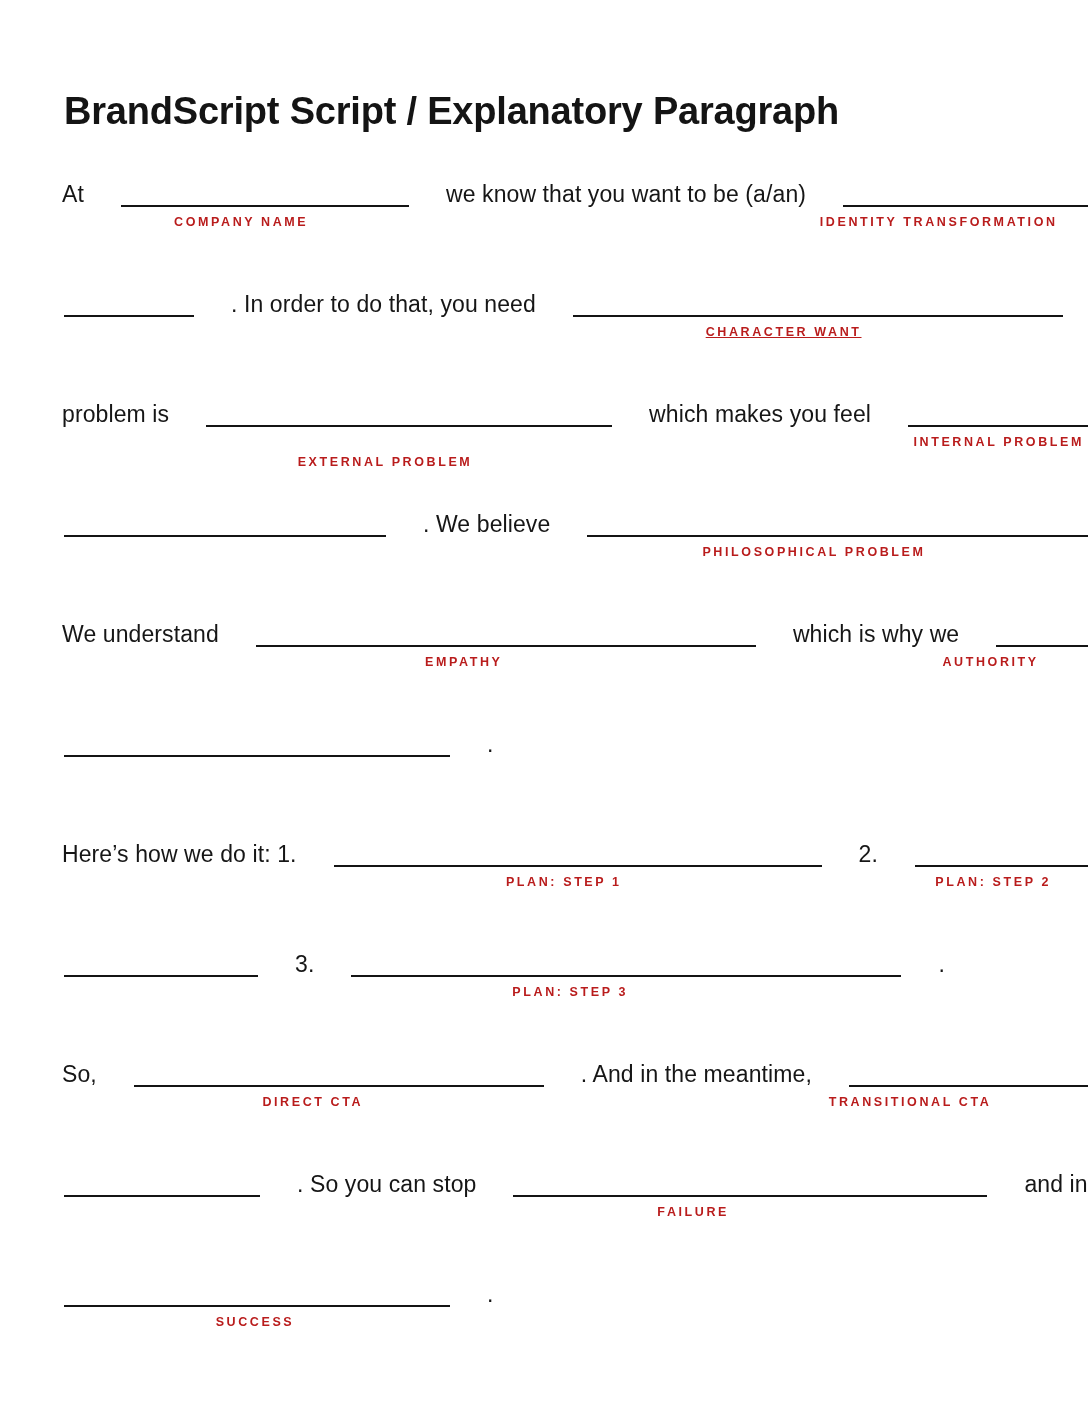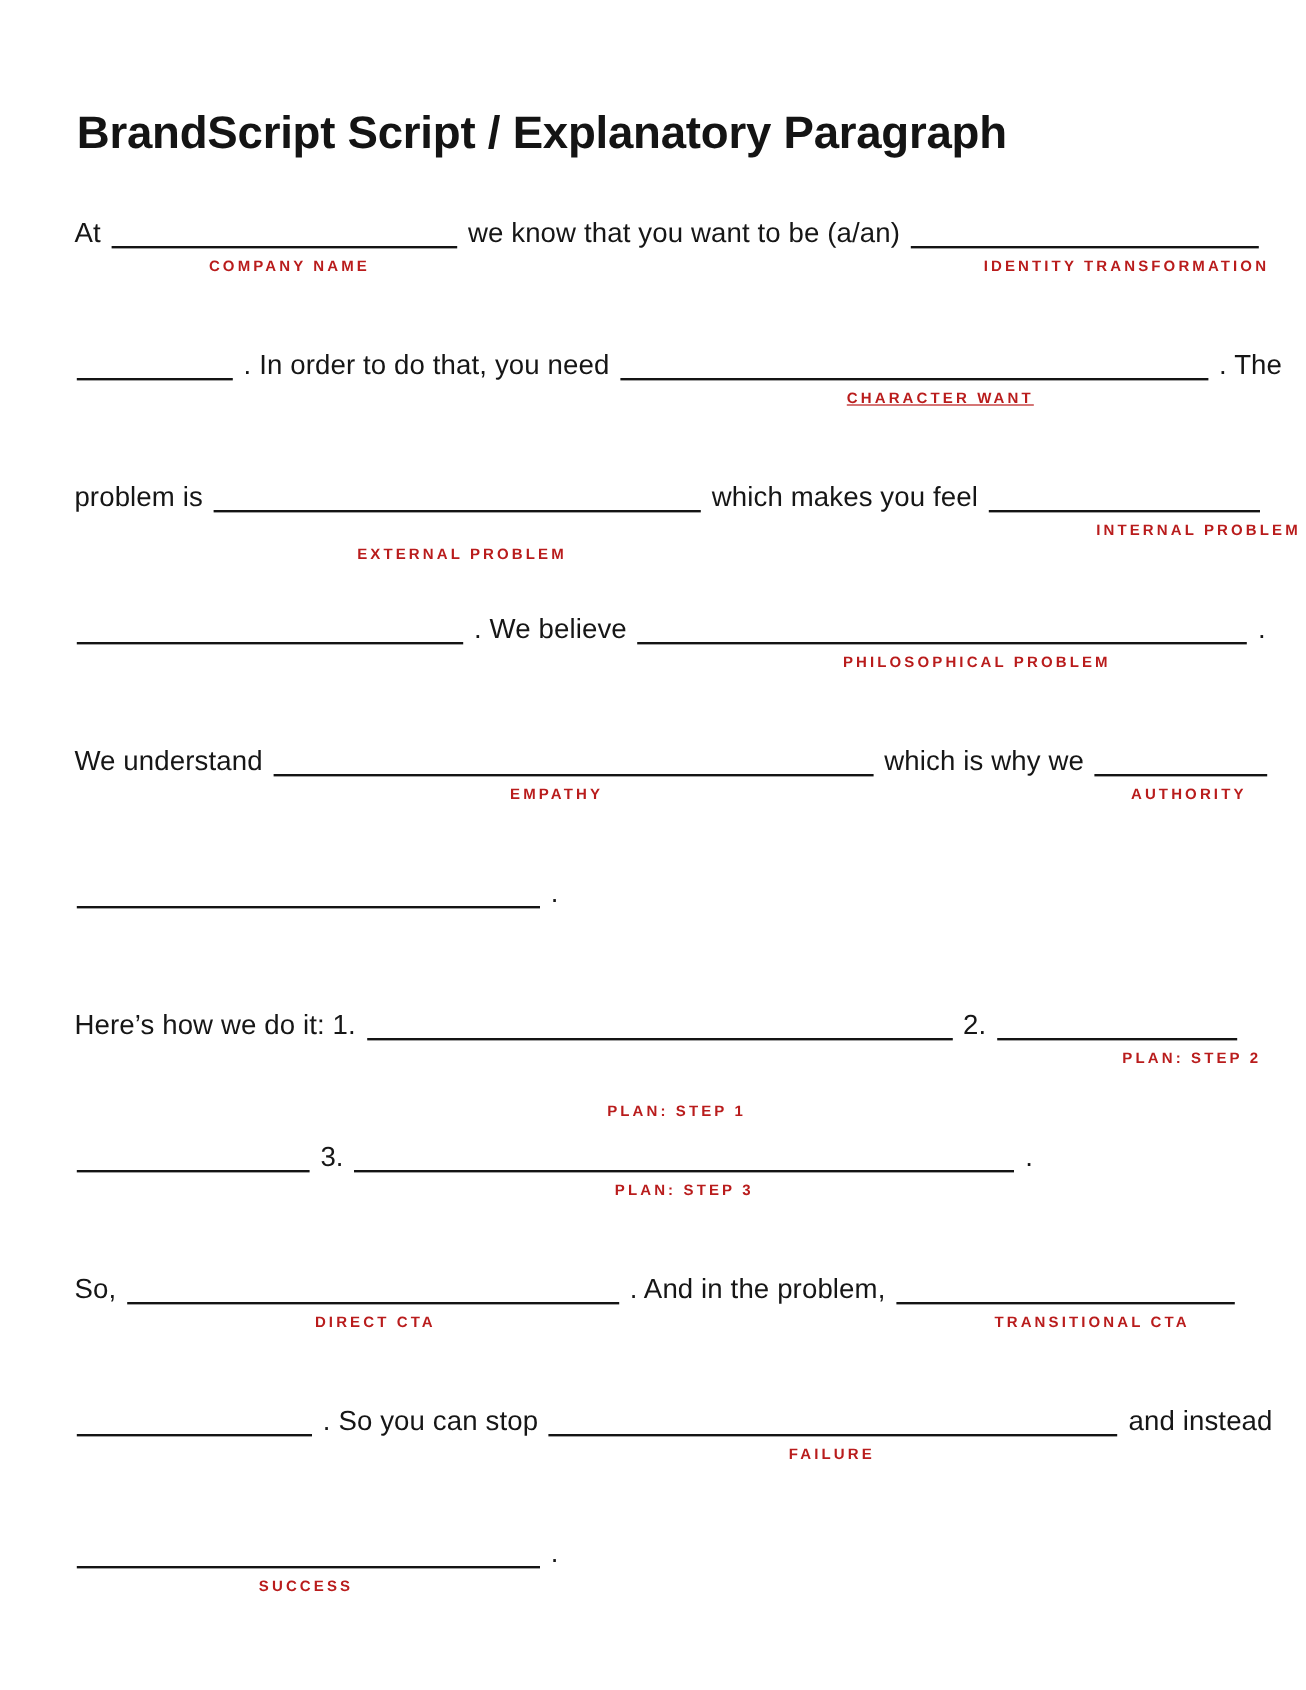--- a/index.html
+++ b/index.html
@@ -47,20 +47,21 @@
   .script-line {
     position: relative;
     height: 110px;
   }
 
   .line-run {
     display: flex;
     align-items: flex-end;
     white-space: nowrap;
     height: 34px;
+    gap: 28px;
   }
 
   .word {
     font-size: 23px;
     line-height: 26px;
     color: #161616;
     letter-spacing: 0.1px;
     padding-bottom: 2px;
     flex: 0 0 auto;
   }
@@ -170,40 +171,40 @@
         <div class="caption-row"></div>
       </div>
       <div class="script-line">
         <div class="line-run">
           <span class="word sp-right">Here’s how we do it: 1.</span>
           <span class="blank" style="width: 488px;"></span>
           <span class="word sp-left sp-right">2.</span>
           <span class="blank" style="width: 200px;"></span>
         </div>
         <div class="caption-row">
-          <span class="caption center" style="left: 501.8px; margin-top: 44px;">PLAN: STEP 1</span>
+          <span class="caption center" style="left: 501.8px;">PLAN: STEP 1</span>
           <span class="caption right" style="left: 989px;">PLAN: STEP 2</span>
         </div>
       </div>
       <div class="script-line">
         <div class="line-run">
           <span class="blank" style="width: 194px;"></span>
           <span class="word sp-left sp-right">3.</span>
           <span class="blank" style="width: 550px;"></span>
           <span class="word sp-left">.</span>
         </div>
         <div class="caption-row">
           <span class="caption center" style="left: 508.2px;">PLAN: STEP 3</span>
         </div>
       </div>
       <div class="script-line">
         <div class="line-run">
           <span class="word sp-right">So,</span>
           <span class="blank" style="width: 410px;"></span>
-          <span class="word sp-left sp-right">. And in the problem,</span>
+          <span class="word sp-left sp-right">. And in the meantime,</span>
           <span class="blank" style="width: 282px;"></span>
         </div>
         <div class="caption-row">
           <span class="caption center" style="left: 250.8px;">DIRECT CTA</span>
           <span class="caption center" style="left: 848px;">TRANSITIONAL CTA</span>
         </div>
       </div>
       <div class="script-line">
         <div class="line-run">
           <span class="blank" style="width: 196px;"></span>

